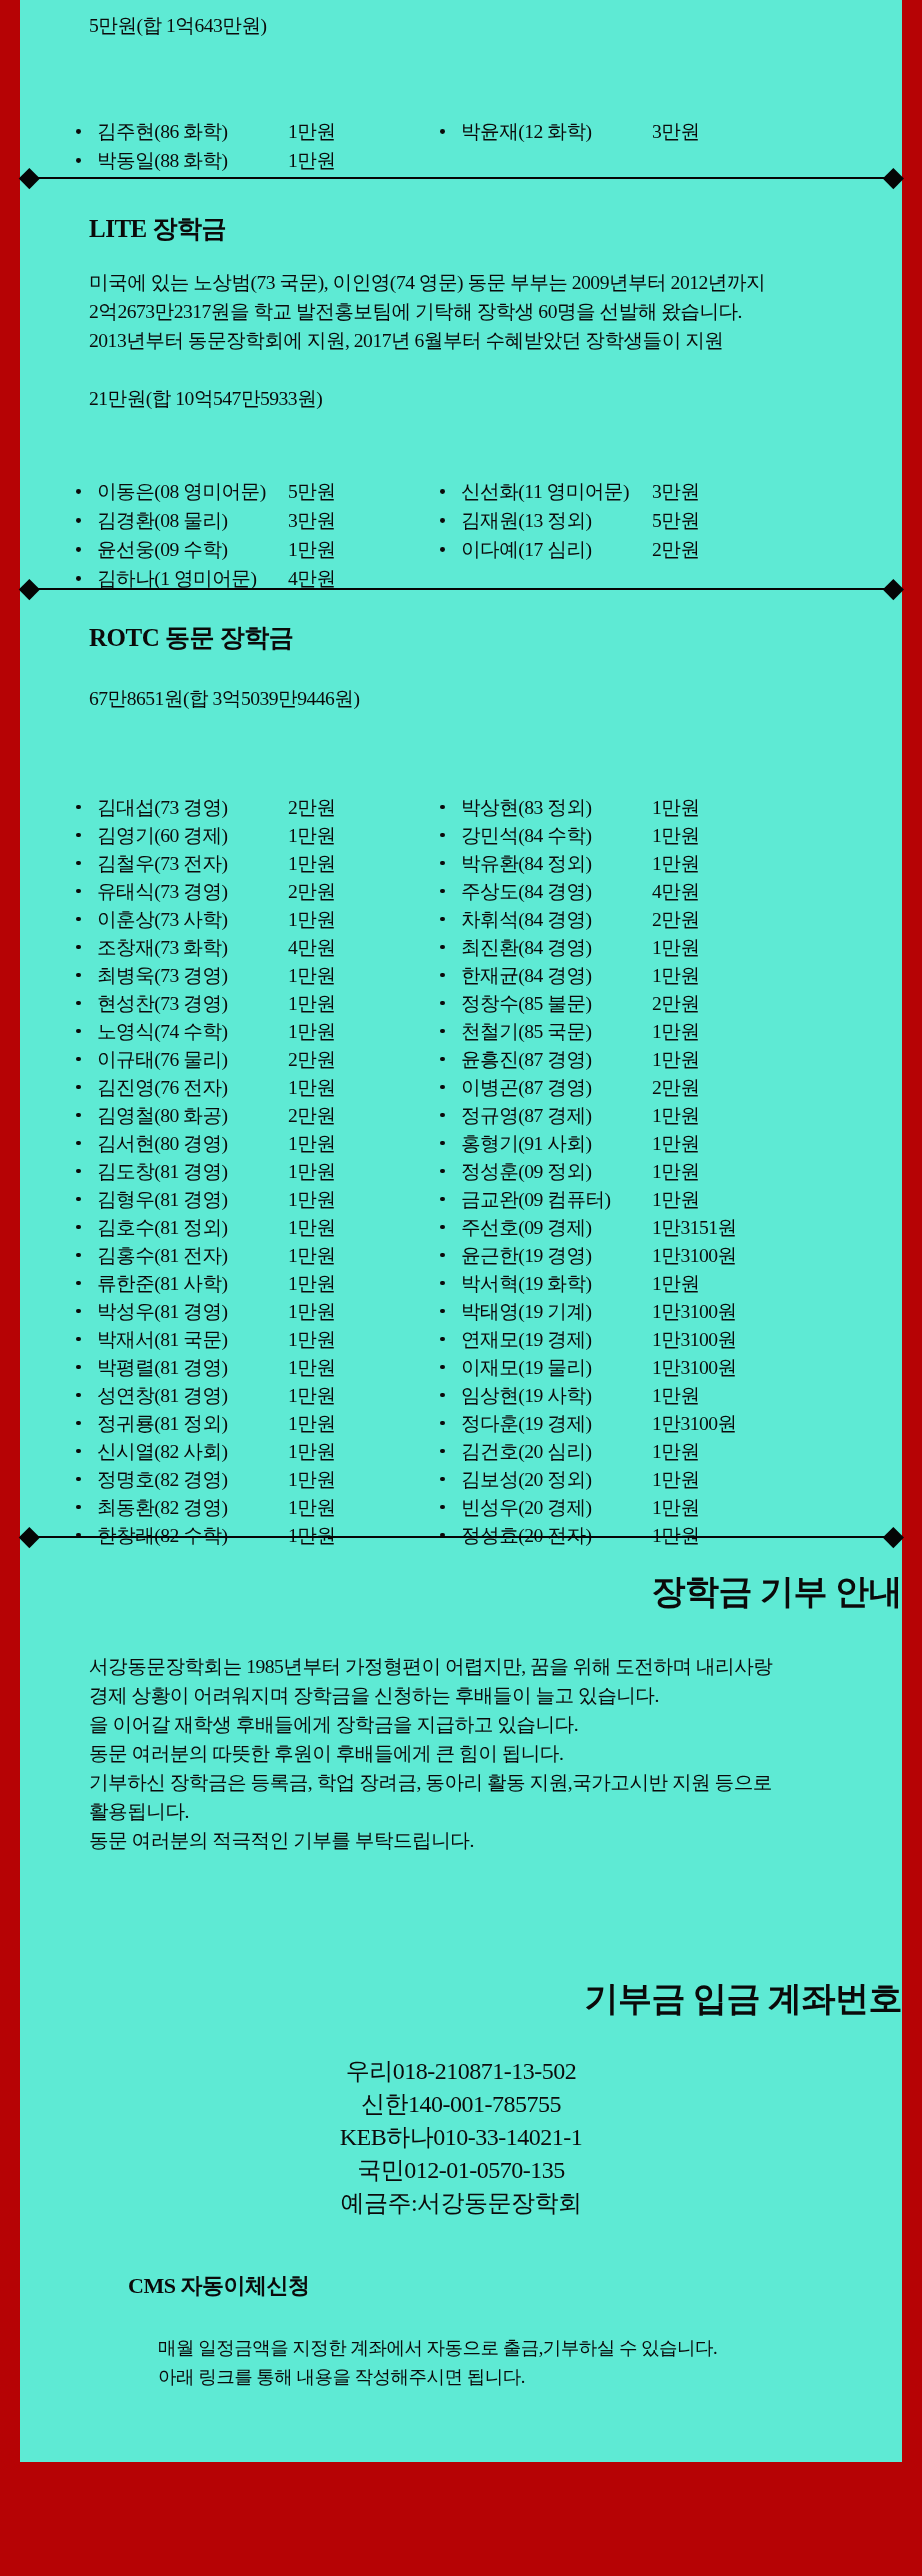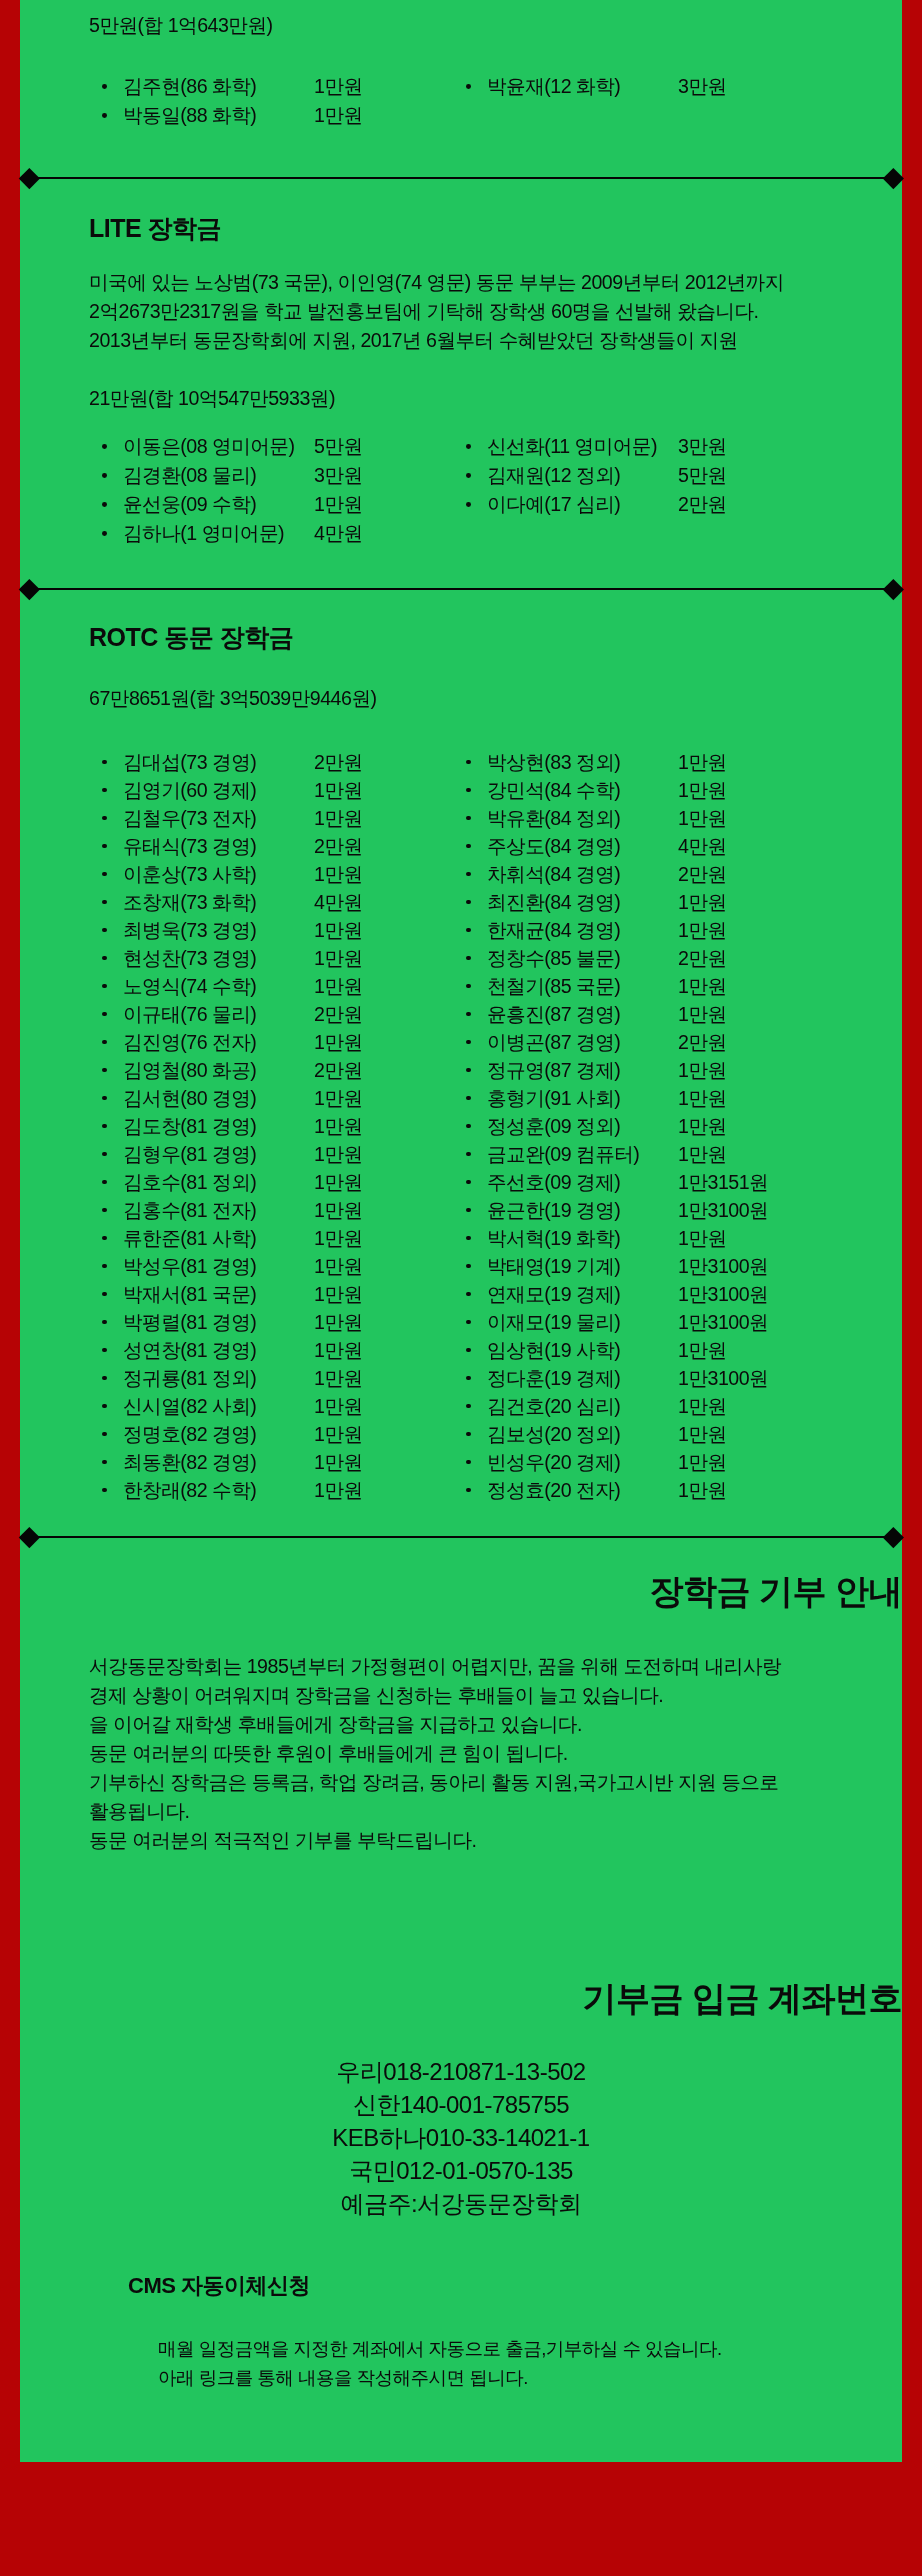--- a/index.html
+++ b/index.html
@@ -6,35 +6,37 @@
   .page{
     position:relative;
     width:923px;height:2576px;
     background:#b60305;
     font-family:"Liberation Sans", sans-serif;
     color:#0b0a0a;
     overflow:hidden;
   }
   .content{
     position:absolute;left:20px;top:0;width:882px;height:2462px;
-    background:#22c55e;
+    background:#5eead4;
+    font-family:Liberation Serif, serif;
   }
   .abs{position:absolute;}
   
   .subtitle{font-size:19.6px;letter-spacing:-0.5px;white-space:nowrap;}
   .sec-title{font-size:25px;font-weight:bold;letter-spacing:-0.5px;white-space:nowrap;}
   .para{font-size:19.6px;line-height:29px;letter-spacing:-0.5px;white-space:nowrap;}
   .big-title{font-size:34px;font-weight:bold;letter-spacing:-0.5px;text-align:right;width:100%;}
   .center-lines{font-size:24px;line-height:33px;letter-spacing:-0.5px;text-align:center;width:100%;}
   .cms-title{font-size:22px;font-weight:bold;letter-spacing:-0.5px;white-space:nowrap;}
   
   .donor-grid{
     display:grid;
     grid-template-columns:364px 1fr;
-    padding-left:82px;
+    padding-left:56px;
+    margin-top:45px;
   }
   .donor-col{display:block;}
   .donor-row{
     display:flex;align-items:center;
     font-size:19.6px;letter-spacing:-0.5px;white-space:nowrap;
   }
   .row-h52 .donor-row{height:29px;}
   .row-h51 .donor-row{height:28px;}
   .bullet{
     width:21px;flex:0 0 21px;display:flex;align-items:center;
@@ -131,21 +133,21 @@
       <div class="donor-col">
 
           <div class="donor-row">
             <span class="bullet"></span>
             <span class="donor-name">신선화(11 영미어문)</span>
             <span class="donor-amt">3만원</span>
           </div>
 
           <div class="donor-row">
             <span class="bullet"></span>
-            <span class="donor-name">김재원(12 정외)</span>
+            <span class="donor-name">김재원(13 정외)</span>
             <span class="donor-amt">5만원</span>
           </div>
 
           <div class="donor-row">
             <span class="bullet"></span>
             <span class="donor-name">이다예(17 심리)</span>
             <span class="donor-amt">2만원</span>
           </div>
         </div>
     </div>

